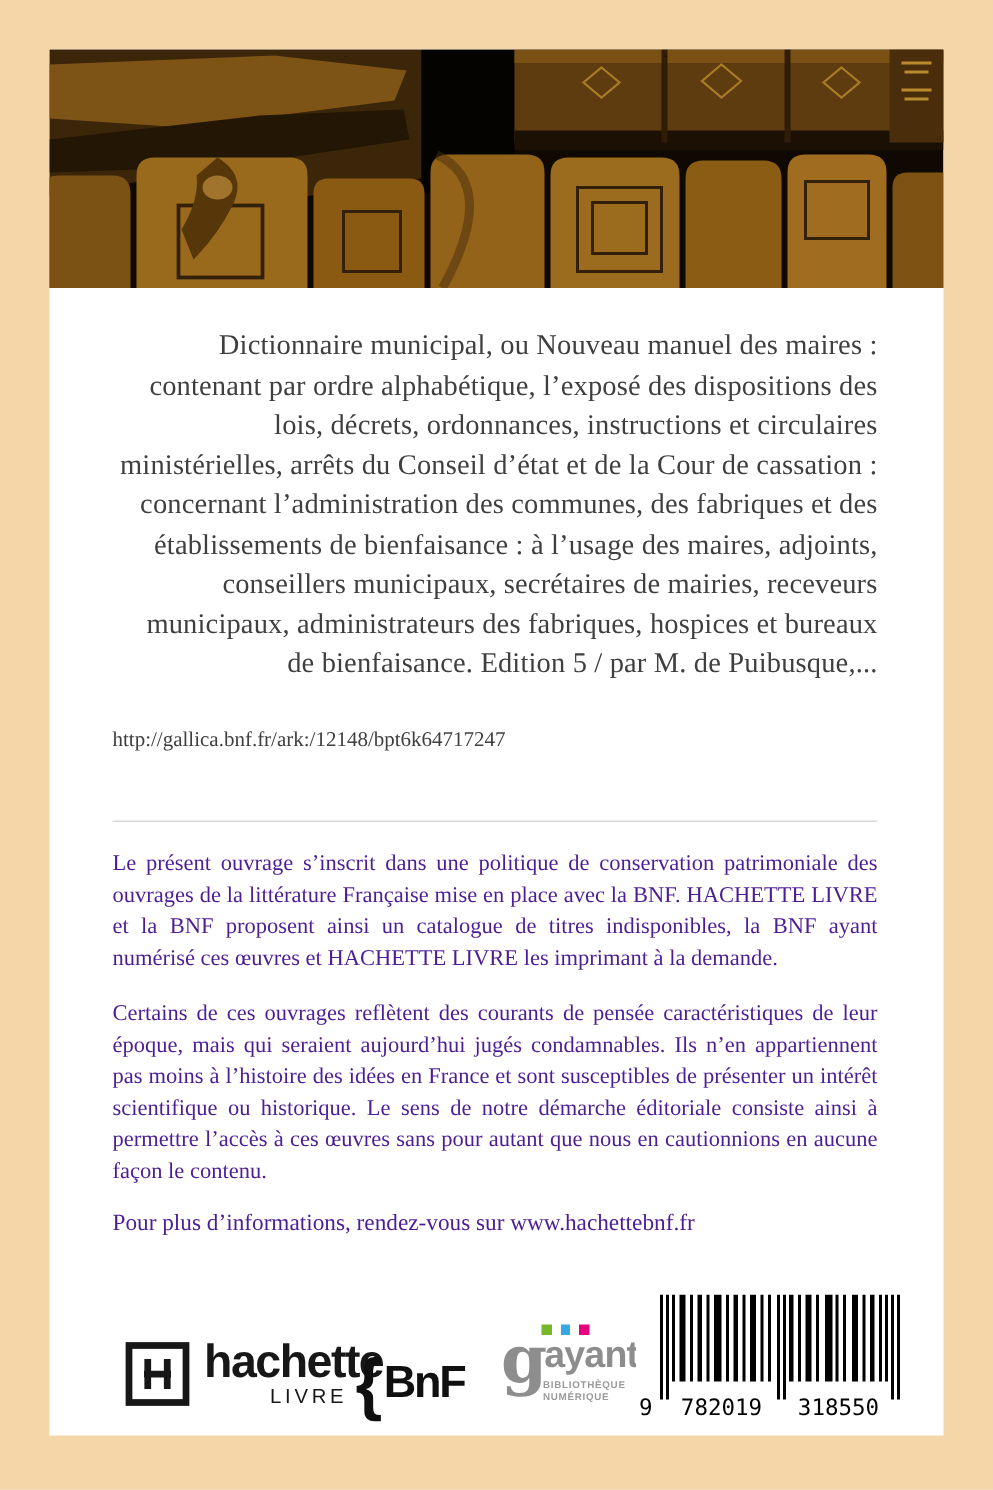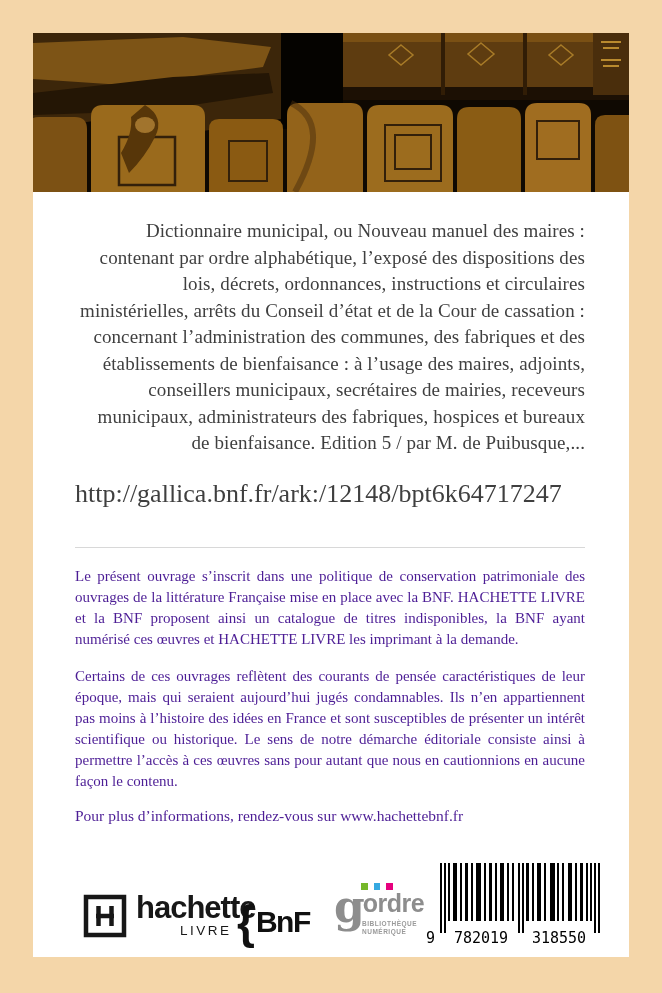--- a/index.html
+++ b/index.html
@@ -27,21 +27,21 @@
     color:#3f3f3f;
   }
   .title{
     margin:0;
     font-size:19px;line-height:26.5px;
     letter-spacing:0.1px;
     text-align:right;
   }
   .url{
     margin:24px 0 0 0;
-    font-size:26px;line-height:26px;
+    font-size:14px;line-height:26px;
   }
   .divider{
     border:none;border-top:1px solid #d8d8d8;
     margin:40px 0 0 0;
   }
   .body-par{
     margin:18px 0 0 0;
     font-size:15px;line-height:21px;
     text-align:justify;
     color:#4c1d95;
@@ -163,21 +163,21 @@
         <span class="bnf-word">BnF</span>
       </div>
 
       <div class="gallica">
         <div class="g-squares">
           <span class="g-square" style="background:#76b82a"></span>
           <span class="g-square" style="background:#36a9e1"></span>
           <span class="g-square" style="background:#e6007e"></span>
         </div>
         <div class="g-word">
-          <span class="g-initial">g</span><span class="g-rest">ordre</span>
+          <span class="g-initial">g</span><span class="g-rest">ayant</span>
         </div>
         <div class="g-caption">
           <div>BIBLIOTHÈQUE</div>
           <div>NUMÉRIQUE</div>
         </div>
       </div>
 
       <div class="barcode">
         <svg width="190" height="82" viewBox="0 0 190 82">
           <g fill="#000000">

